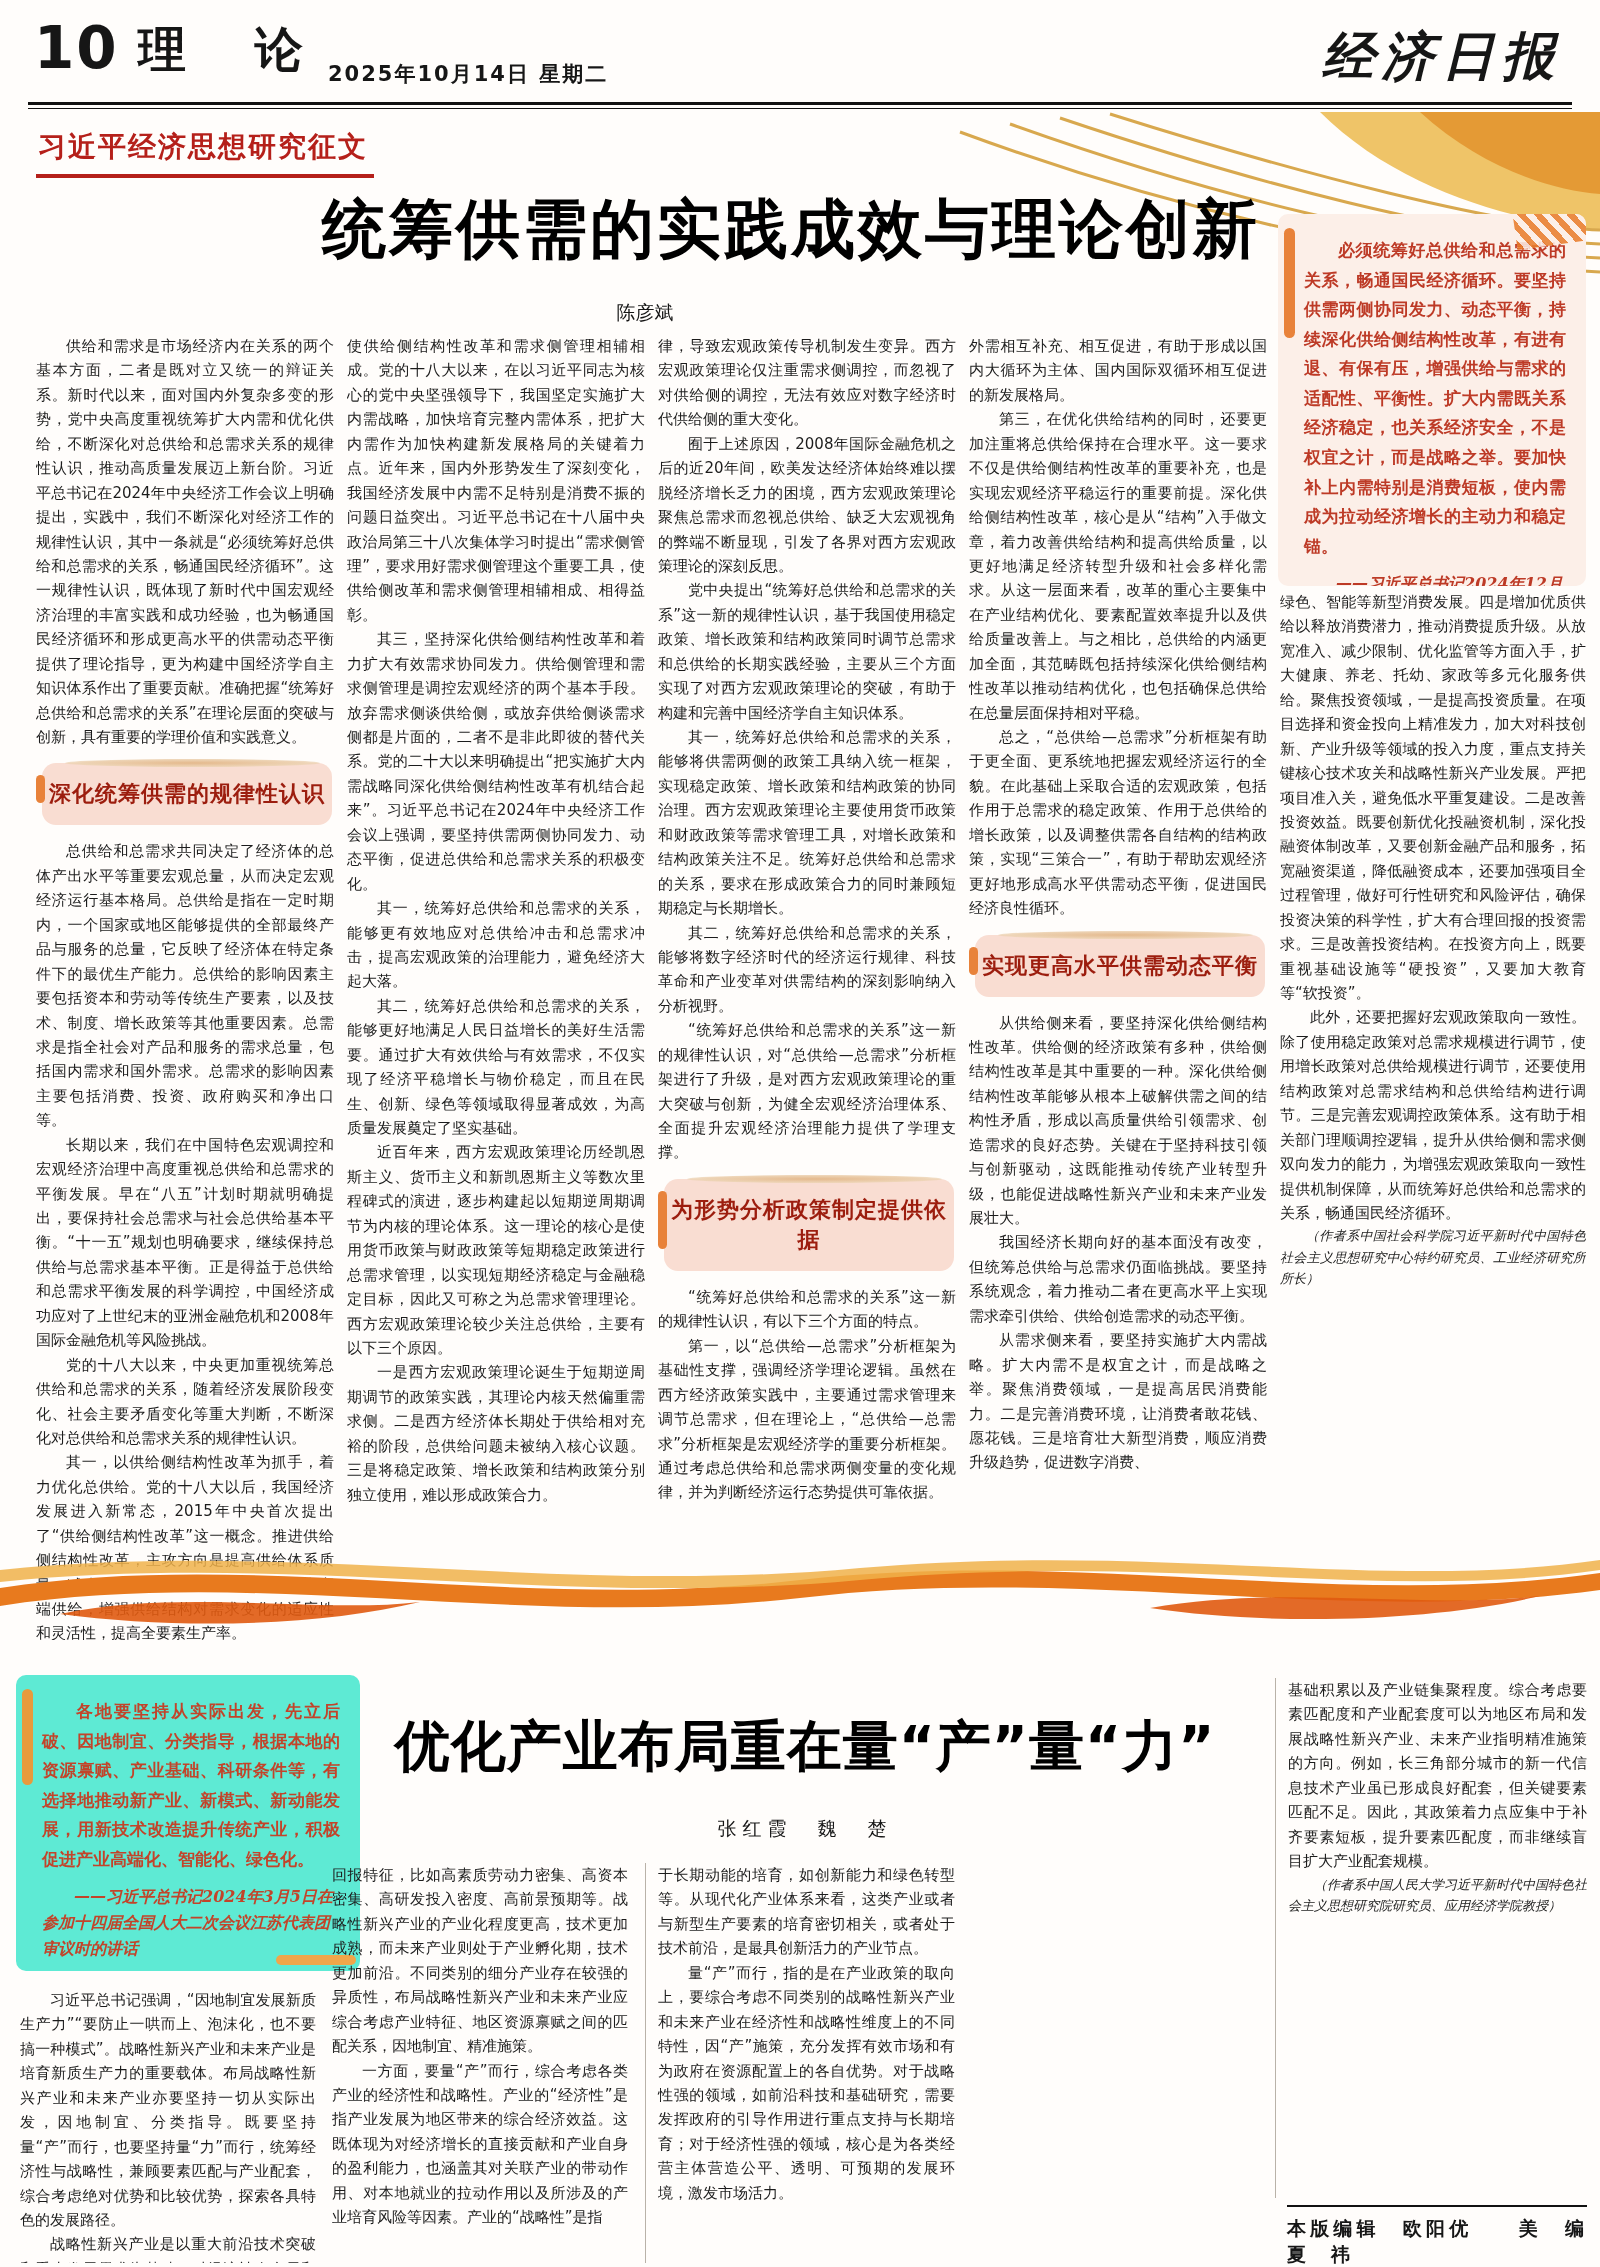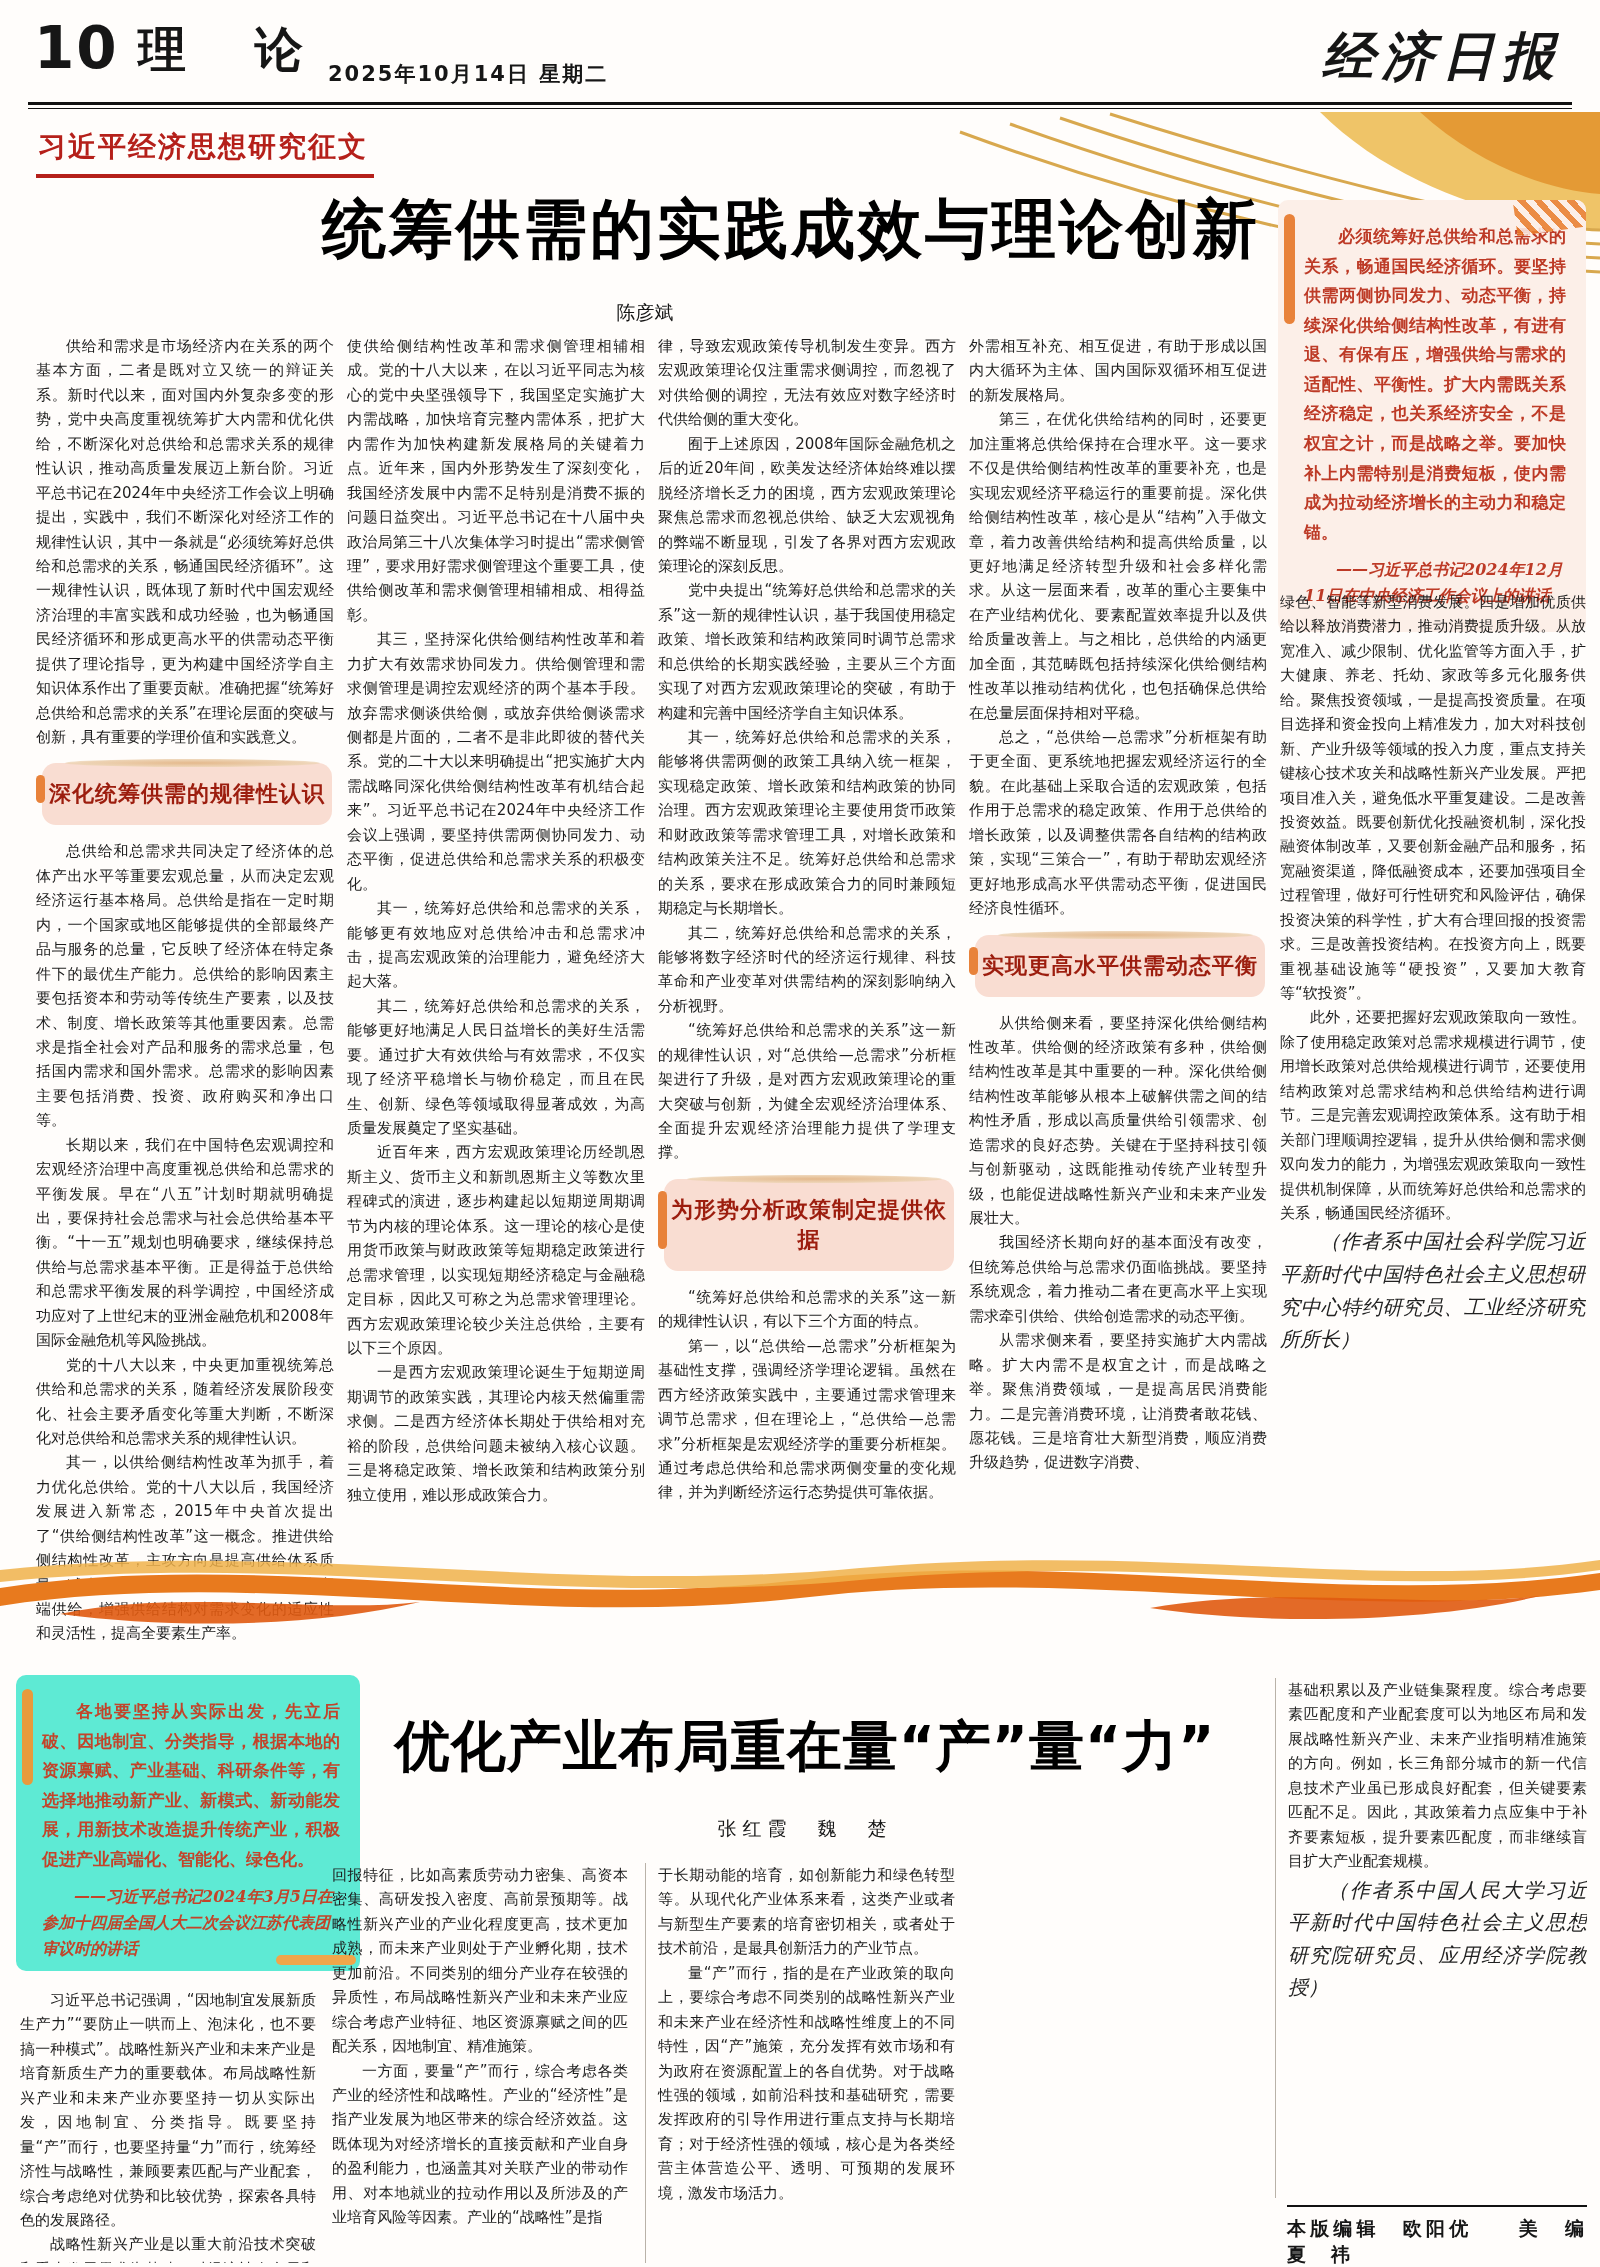--- a/index.html
+++ b/index.html
@@ -16,28 +16,28 @@
   .header-rule { position:absolute; left:28px; right:28px; top:102px; height:7px; border-top:3px solid #111; border-bottom:1px solid #111; }
 
   
   .art1 { position:absolute; left:0; top:112px; width:1600px; height:1528px; }
   .contest-label { position:absolute; left:36px; top:16px; font-size:28px; font-weight:900; color:#b5201a; border-bottom:4px solid #b5201a; padding:0 6px 8px 2px; letter-spacing:2px; }
   .headline1 { position:absolute; left:30px; top:74px; width:1230px; text-align:right; font-size:64px; font-weight:900; letter-spacing:3px; color:#000; }
   .byline1 { position:absolute; left:30px; top:188px; width:1230px; text-align:center; font-size:19px; font-family:Liberation Sans, sans-serif; }
   .col { position:absolute; top:222px; width:298px; height:1306px; overflow:hidden; text-align:justify; }
   .para { font-size:15px; line-height:1.63; text-indent:2em; color:#1c1c1c; }
   .para.ni { text-indent:0; }
-  .attribution { font-size:20px; line-height:1.63; text-indent:2em; font-style:italic; font-family:"DejaVu Serif", serif; color:#222; }
+  .attribution { font-size:13px; line-height:1.63; text-indent:2em; font-style:italic; font-family:"DejaVu Serif", serif; color:#222; }
   .sec-head { position:relative; margin:14px 2px 14px 6px; background:#f9ddd2; color:#9c1d0e; font-size:22px; font-weight:900; text-align:center; padding:16px 6px; border-radius:14px; letter-spacing:1px; }
   .sec-head::before { content:""; position:absolute; left:-6px; top:12px; bottom:22px; width:9px; border-radius:8px; background:linear-gradient(#e98а39,#e87a28); background:#e8823a; }
   .sec-head::after { content:""; position:absolute; left:8%; right:4%; top:-4px; height:8px; border-radius:50%; background:radial-gradient(ellipse at center,#e4b98d 0%,#edd3b4 60%,rgba(255,255,255,0) 100%); }
 
   
   .qbox { position:absolute; background:#fcefe8; border-radius:10px; padding:22px 20px 14px 26px; overflow:hidden; }
-  .qbox1 { left:1278px; top:88px; width:308px; height:432px; }
+  .qbox1 { left:1278px; top:102px; width:308px; height:372px; }
   .qtext { font-size:17px; font-weight:bold; color:#bd3a26; line-height:1.74; text-indent:2em; text-align:justify; }
   .qattr { font-size:16px; font-weight:bold; color:#bd3a26; line-height:1.6; margin-top:10px; text-indent:2em; font-style:italic; font-family:"DejaVu Serif", serif; }
   .qbar { position:absolute; left:6px; top:14px; width:11px; height:110px; border-radius:8px; background:#e8823a; }
   .qcorner-tr { position:absolute; right:-18px; top:-16px; width:90px; height:46px; background:repeating-linear-gradient(55deg,#e87a28 0 6px,#fcefe8 6px 12px); transform:rotate(-8deg); opacity:.85; }
   .qbox2 { left:16px; top:1675px; width:344px; height:296px; background:#5eead4; }
   .qbox2 .qtext,.qbox2 .qattr { color:#c2442a; }
   .qbox2 .qbar { height:96px; background:#e89a3c; }
   .qcorner-br { position:absolute; right:4px; bottom:6px; width:80px; height:10px; border-radius:8px; background:#f0a64a; }
 
   

